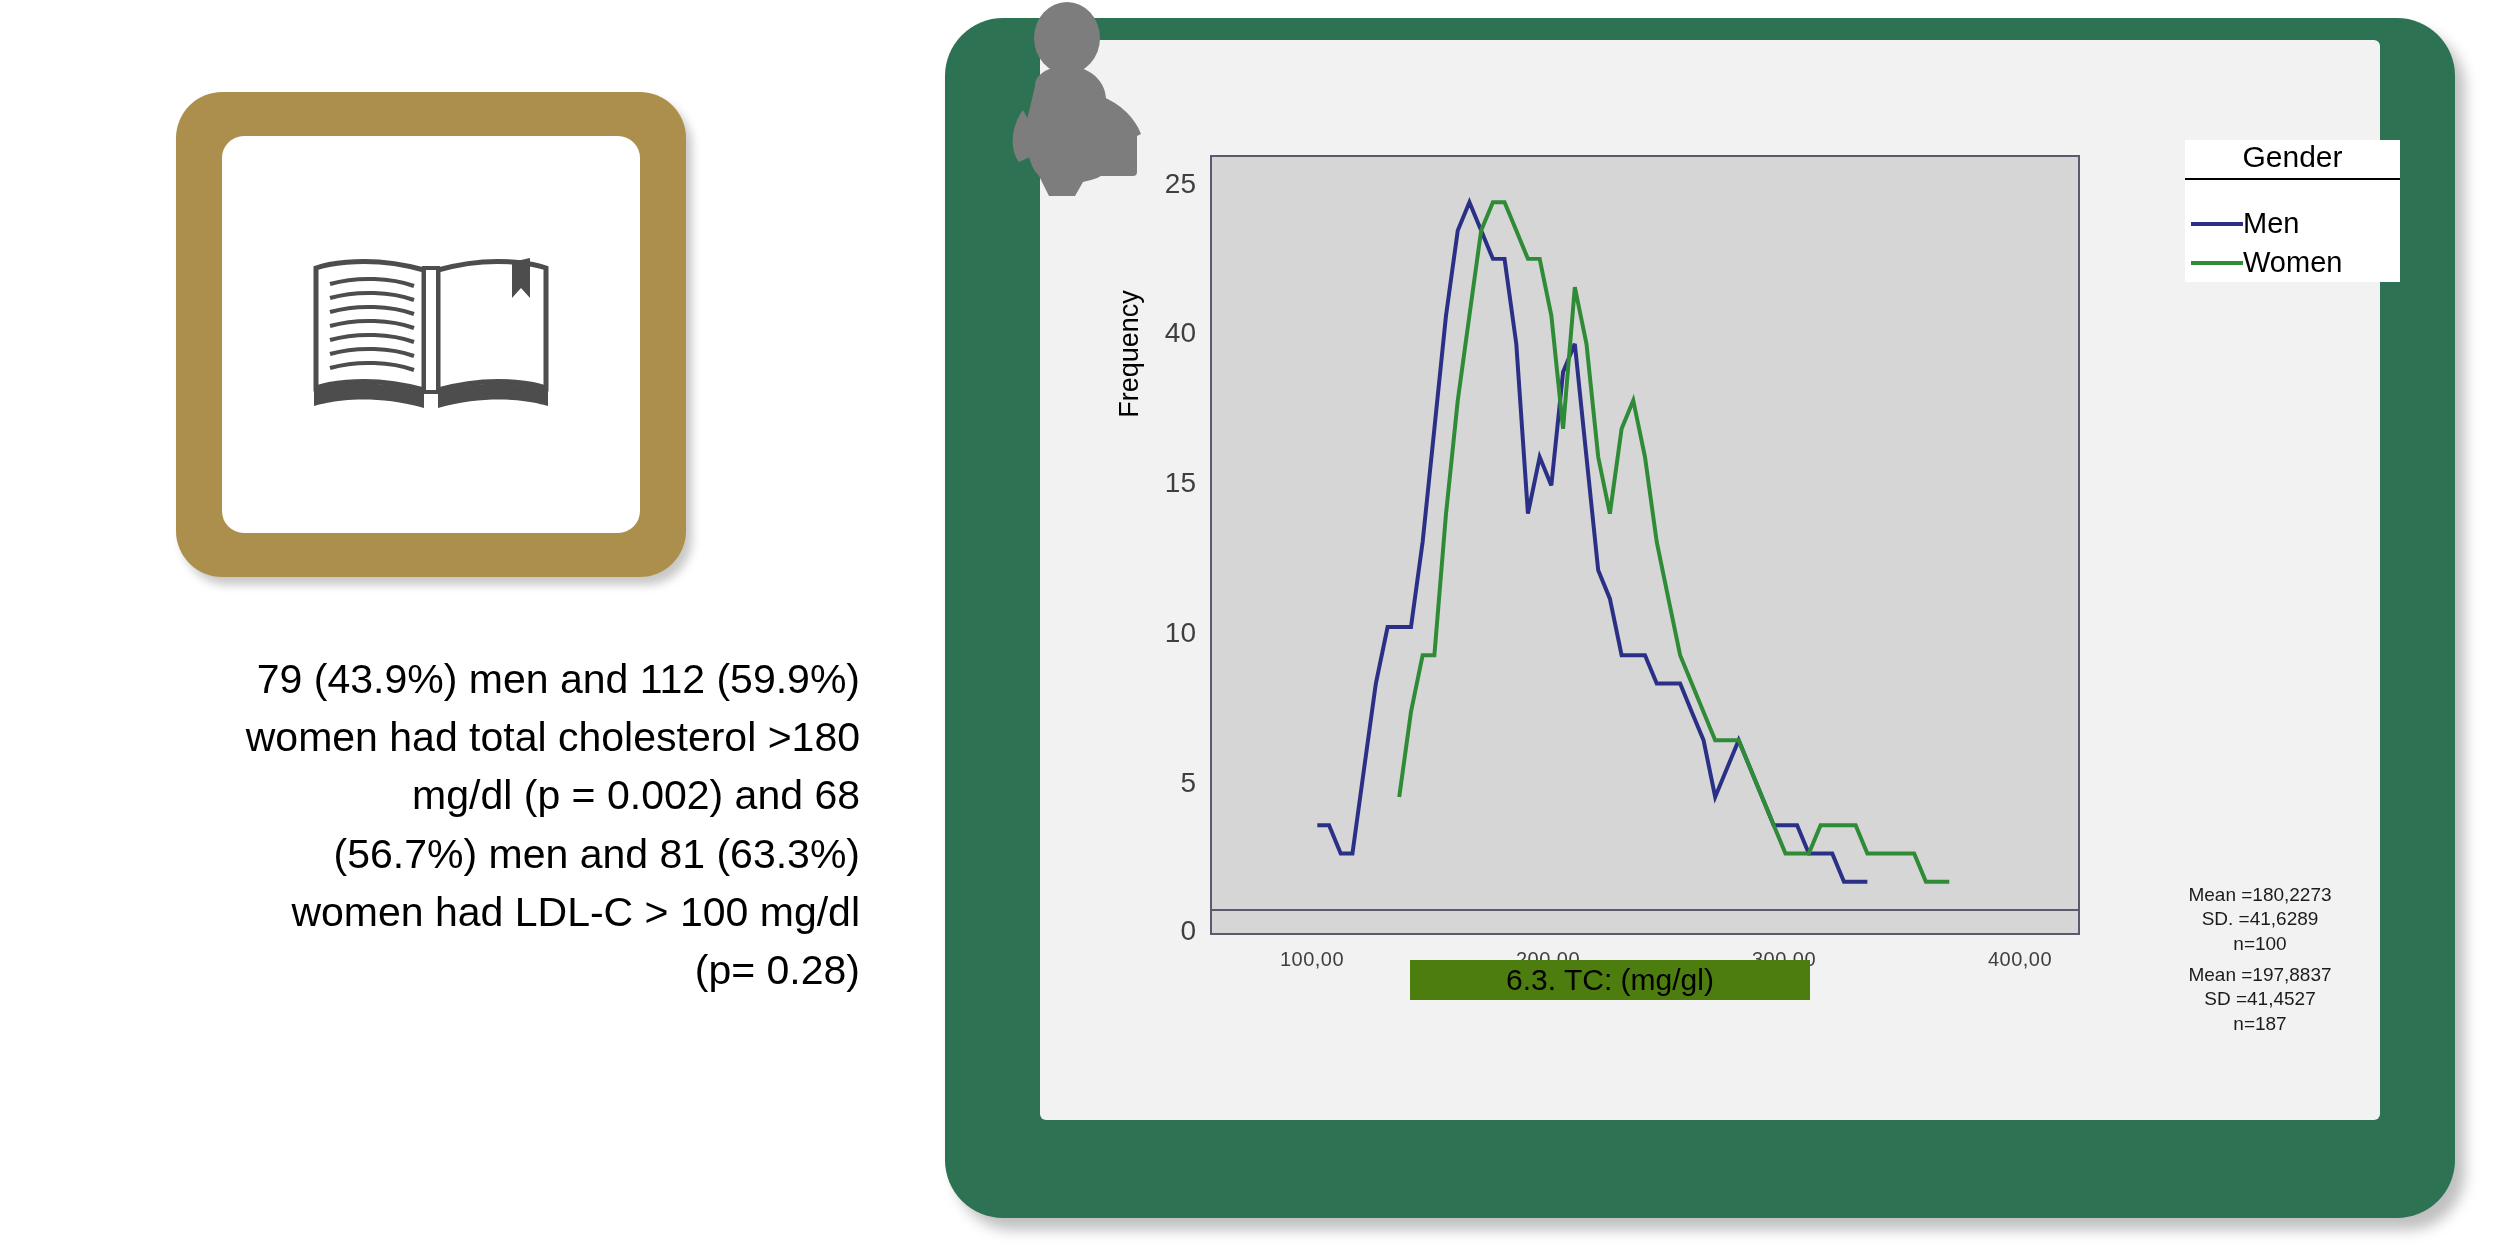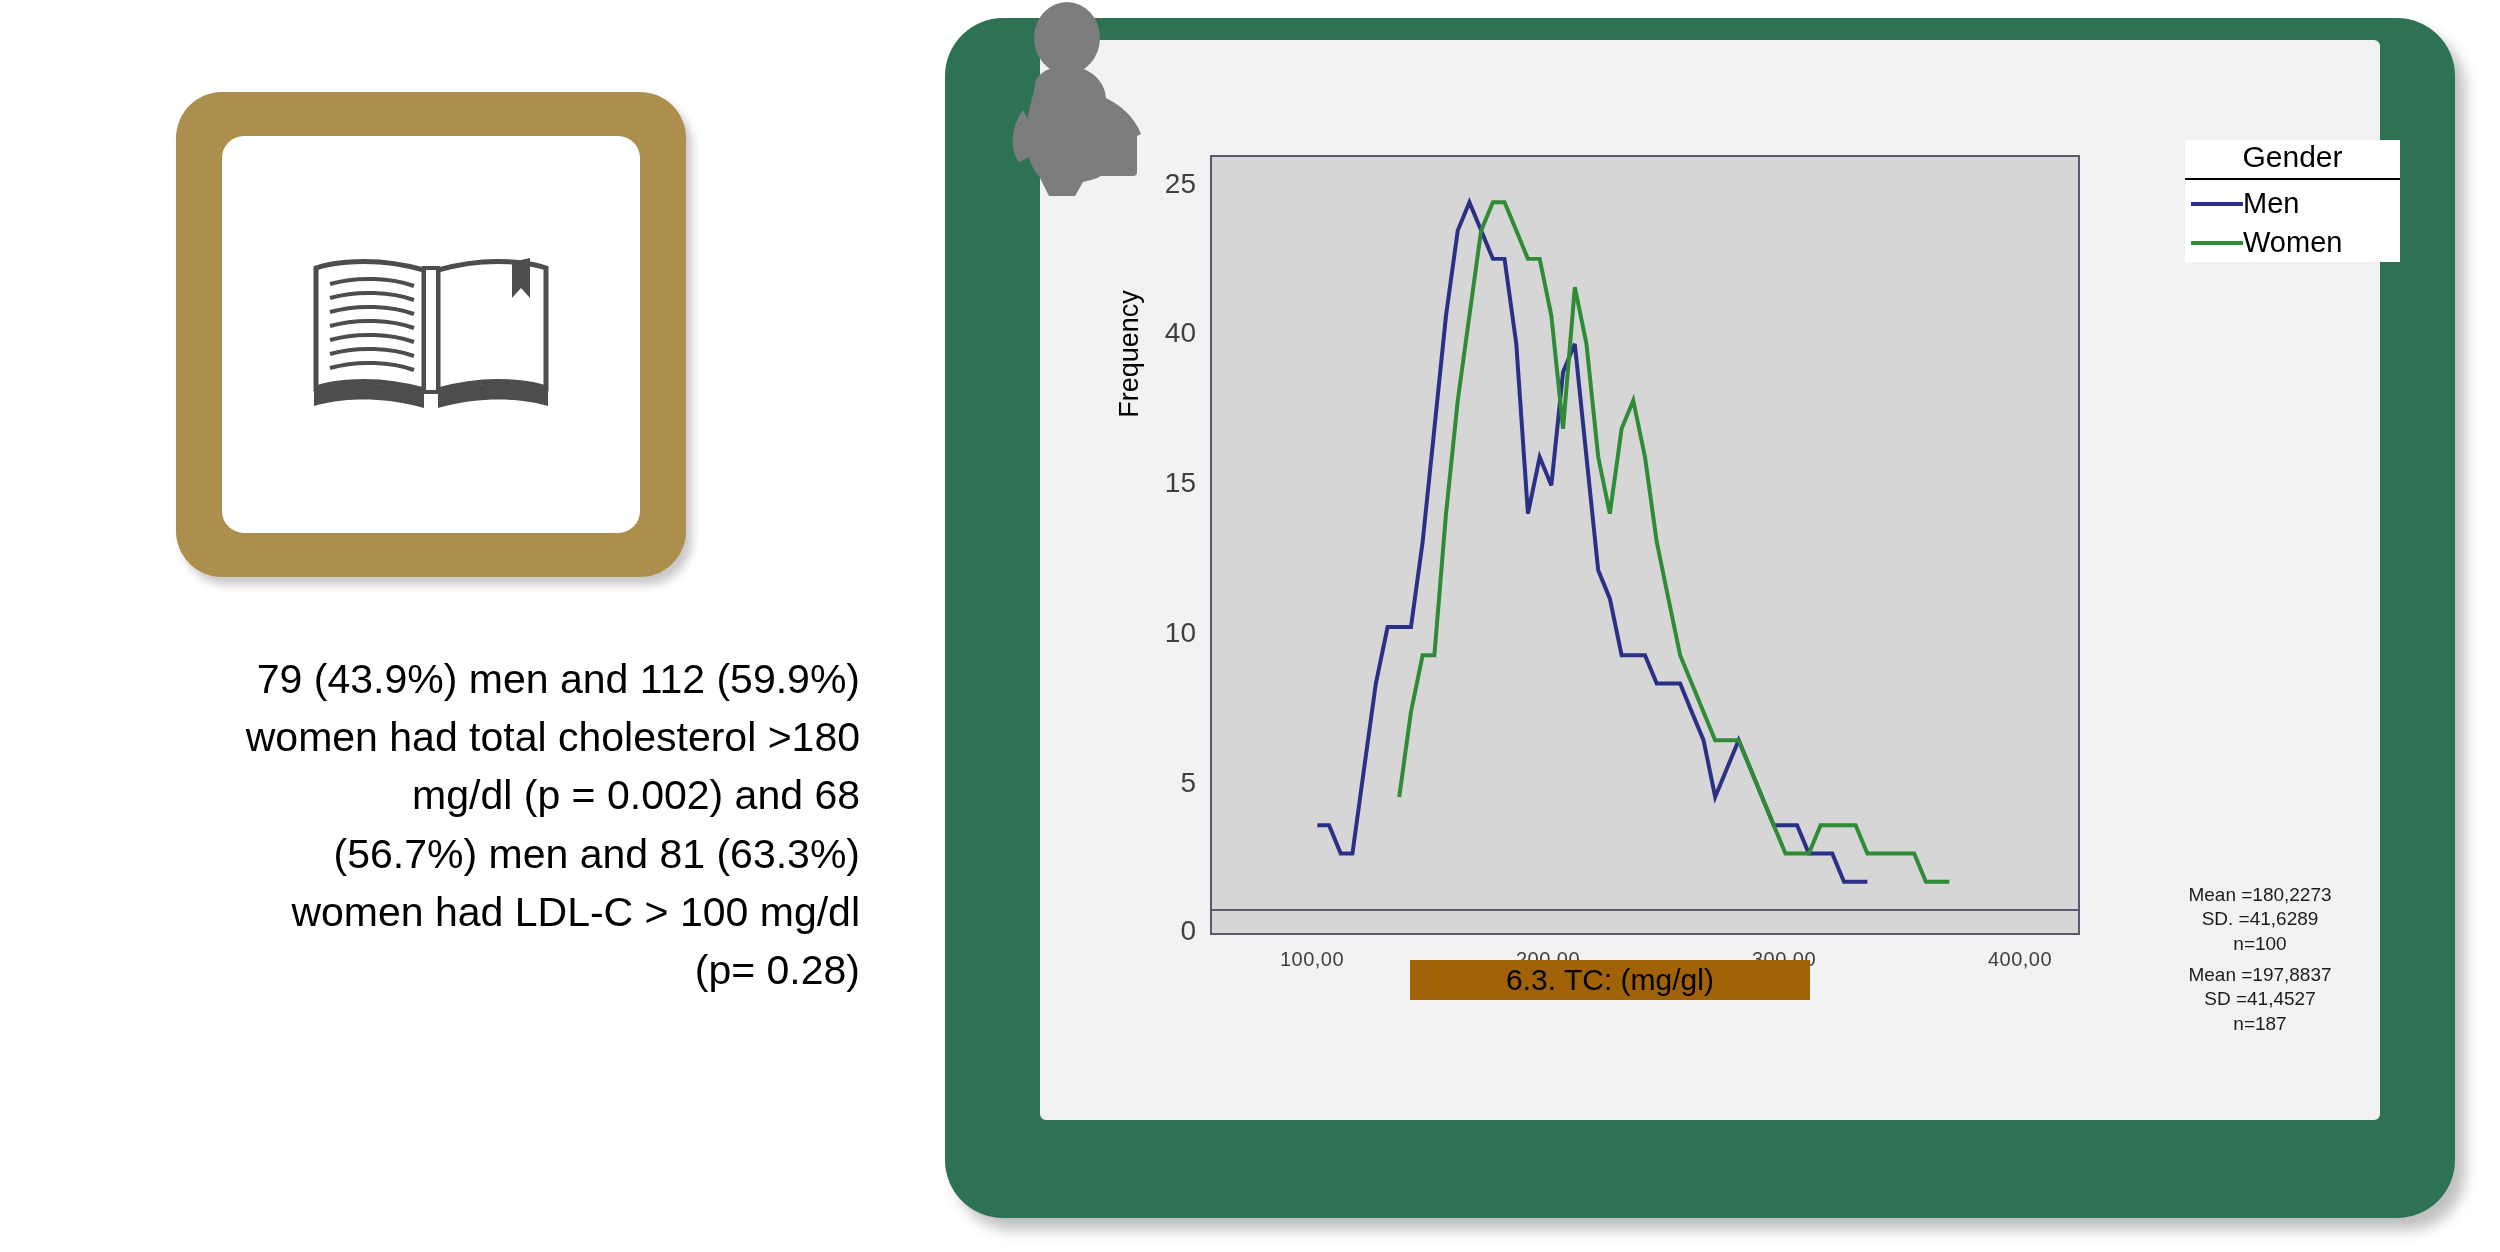--- a/index.html
+++ b/index.html
@@ -152,40 +152,40 @@
     text-align: center;
   }
   #x-axis-label {
     position: absolute;
     left: 290px;
     top: 830px;
     width: 400px;
     text-align: center;
     font-size: 30px;
     color: #000;
-    background: #a16207;
+    background: #4d7c0f;
     padding: 3px 0;
   }
 
   
   #legend {
     position: absolute;
     left: 2185px;
     top: 140px;
     width: 215px;
     z-index: 5;
     background: #ffffff;
   }
   #legend-title {
     font-size: 30px;
     color: #000;
     text-align: center;
     padding-bottom: 4px;
     border-bottom: 2px solid #000;
-    margin-bottom: 4px;
+    margin-bottom: 24px;
   }
   .legend-row {
     display: flex;
     align-items: center;
     padding: 3px 0 3px 6px;
   }
   .legend-swatch {
     width: 52px;
     height: 4px;
     flex: 0 0 auto;

